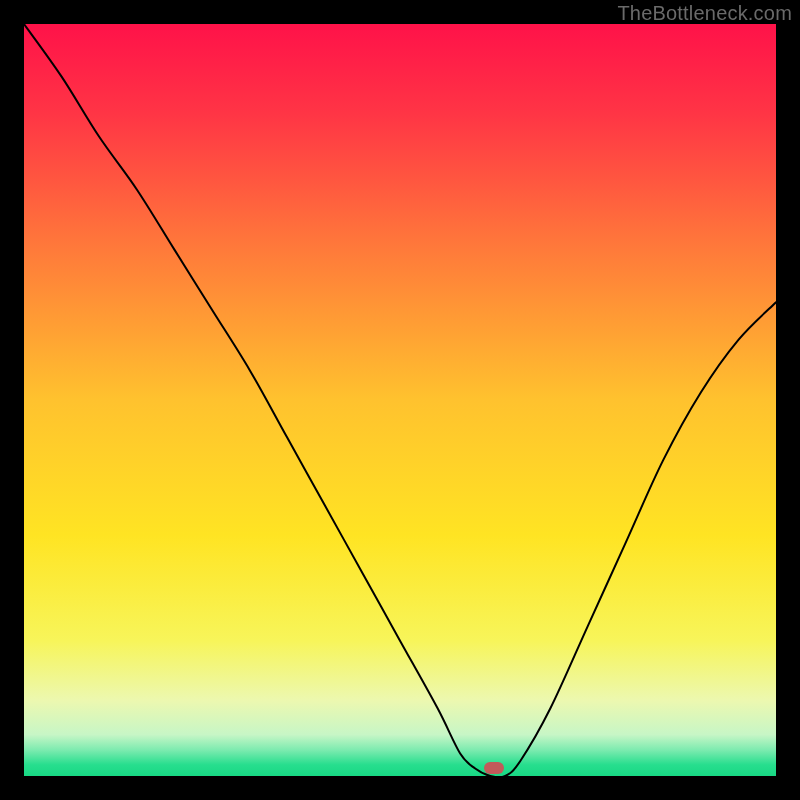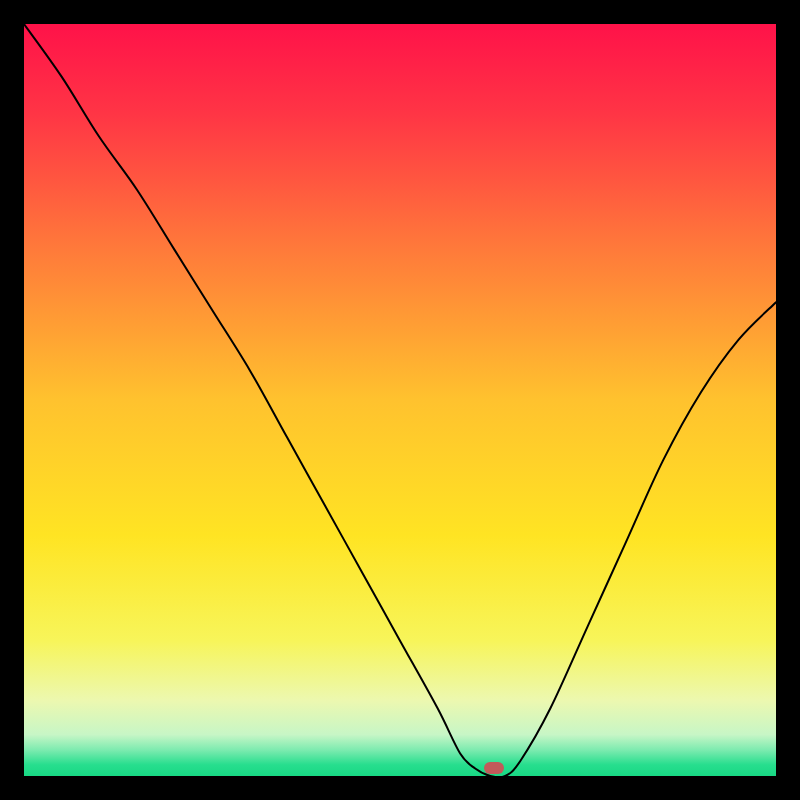--- a/index.html
+++ b/index.html
@@ -81,14 +81,15 @@
       <rect x="0" y="0" width="752" height="752" fill="url(#bg-grad)"></rect>
     </svg>
 
     <svg class="curve-svg" viewBox="0 0 100 100" preserveAspectRatio="none">
       <path id="curve-path" d="M 0.00 0.00 C 0.83 1.17 3.33 4.50 5.00 7.00 C 6.67 9.50 8.33 12.50 10.00 15.00 C 11.67 17.50 13.33 19.50 15.00 22.00 C 16.67 24.50 18.33 27.33 20.00 30.00 C 21.67 32.67 23.33 35.33 25.00 38.00 C 26.67 40.67 28.33 43.17 30.00 46.00 C 31.67 48.83 33.33 52.00 35.00 55.00 C 36.67 58.00 38.33 61.00 40.00 64.00 C 41.67 67.00 43.33 70.00 45.00 73.00 C 46.67 76.00 48.33 79.00 50.00 82.00 C 51.67 85.00 53.67 88.50 55.00 91.00 C 56.33 93.50 57.17 95.67 58.00 97.00 C 58.83 98.33 59.33 98.50 60.00 99.00 C 60.67 99.50 61.33 99.83 62.00 100.00 C 62.67 100.17 63.33 100.33 64.00 100.00 C 64.67 99.67 65.00 99.50 66.00 98.00 C 67.00 96.50 68.50 94.00 70.00 91.00 C 71.50 88.00 73.33 83.67 75.00 80.00 C 76.67 76.33 78.33 72.67 80.00 69.00 C 81.67 65.33 83.33 61.33 85.00 58.00 C 86.67 54.67 88.33 51.67 90.00 49.00 C 91.67 46.33 93.33 44.00 95.00 42.00 C 96.67 40.00 99.17 37.83 100.00 37.00 " fill="none" stroke="#000000" stroke-width="2" stroke-linejoin="round" stroke-linecap="round" vector-effect="non-scaling-stroke"></path>
     </svg>
 
     <div class="marker" id="opt-marker" style="left: 62.5%; top: 99%; background: rgb(193, 90, 90);"></div>
   </div>
 
+  <div class="watermark">TheBottleneck.com</div>
 
 </div>
 
 </body></html>

